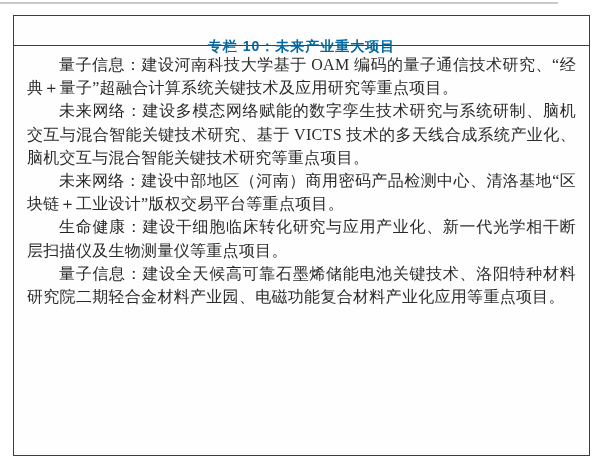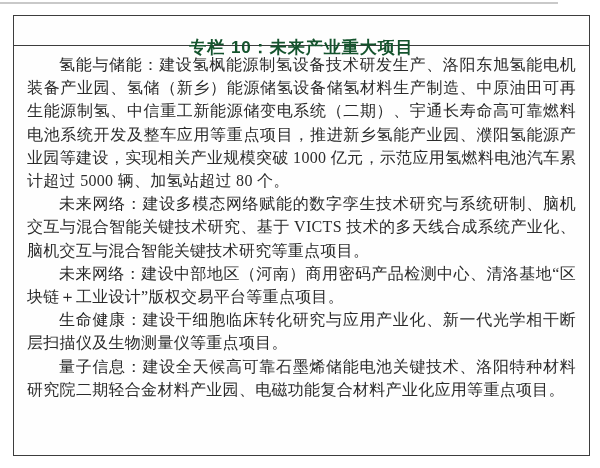--- a/index.html
+++ b/index.html
@@ -32,22 +32,22 @@
   .box-title-row {
     height: 30px;
     border-bottom: 1.6px solid #3d3d3d;
     display: flex;
     align-items: center;
     justify-content: center;
   }
   .box-title {
     font-family: "Liberation Sans", "DejaVu Sans", sans-serif;
     font-weight: bold;
-    font-size: 17px;
-    color: #14532d;
+    font-size: 14px;
+    color: #0369a1;
     letter-spacing: 1px;
     margin-top: 33px;
   }
   .box-body {
     padding: 7px 13px 6px 13px;
     font-size: 16px;
     line-height: 23.2px;
     color: #2b2b2b;
     text-align: justify;
     text-justify: inter-character;
@@ -65,20 +65,20 @@
 
 <div class="page">
   <div class="top-rule"></div>
 
   <div class="feature-box">
     <div class="box-title-row">
       <span class="box-title">专栏 10：未来产业重大项目</span>
     </div>
 
     <div class="box-body">
-      <p><span class="para-label">氢能与储能：</span><span>建设氢枫能源制氢设备技术研发生产、洛阳东旭氢能电机装备产业园、氢储（新乡）能源储氢设备储氢材料生产制造、中原油田可再生能源制氢、中信重工新能源储变电系统（二期）、宇通长寿命高可靠燃料电池系统开发及整车应用等重点项目，推进新乡氢能产业园、濮阳氢能源产业园等建设，实现相关产业规模突破 1000 亿元，示范应用氢燃料电池汽车累计超过 5000 辆、加氢站超过 80 个。</span></p>
+      <p><span class="para-label">量子信息：</span><span>建设河南科技大学基于 OAM 编码的量子通信技术研究、“经典＋量子”超融合计算系统关键技术及应用研究等重点项目。</span></p>
       <p><span class="para-label">未来网络：</span><span>建设多模态网络赋能的数字孪生技术研究与系统研制、脑机交互与混合智能关键技术研究、基于 VICTS 技术的多天线合成系统产业化、脑机交互与混合智能关键技术研究等重点项目。</span></p>
       <p><span class="para-label">未来网络：</span><span>建设中部地区（河南）商用密码产品检测中心、清洛基地“区块链＋工业设计”版权交易平台等重点项目。</span></p>
       <p><span class="para-label">生命健康：</span><span>建设干细胞临床转化研究与应用产业化、新一代光学相干断层扫描仪及生物测量仪等重点项目。</span></p>
       <p><span class="para-label">量子信息：</span><span>建设全天候高可靠石墨烯储能电池关键技术、洛阳特种材料研究院二期轻合金材料产业园、电磁功能复合材料产业化应用等重点项目。</span></p>
     </div>
   </div>
 </div>
 
 </body></html>

